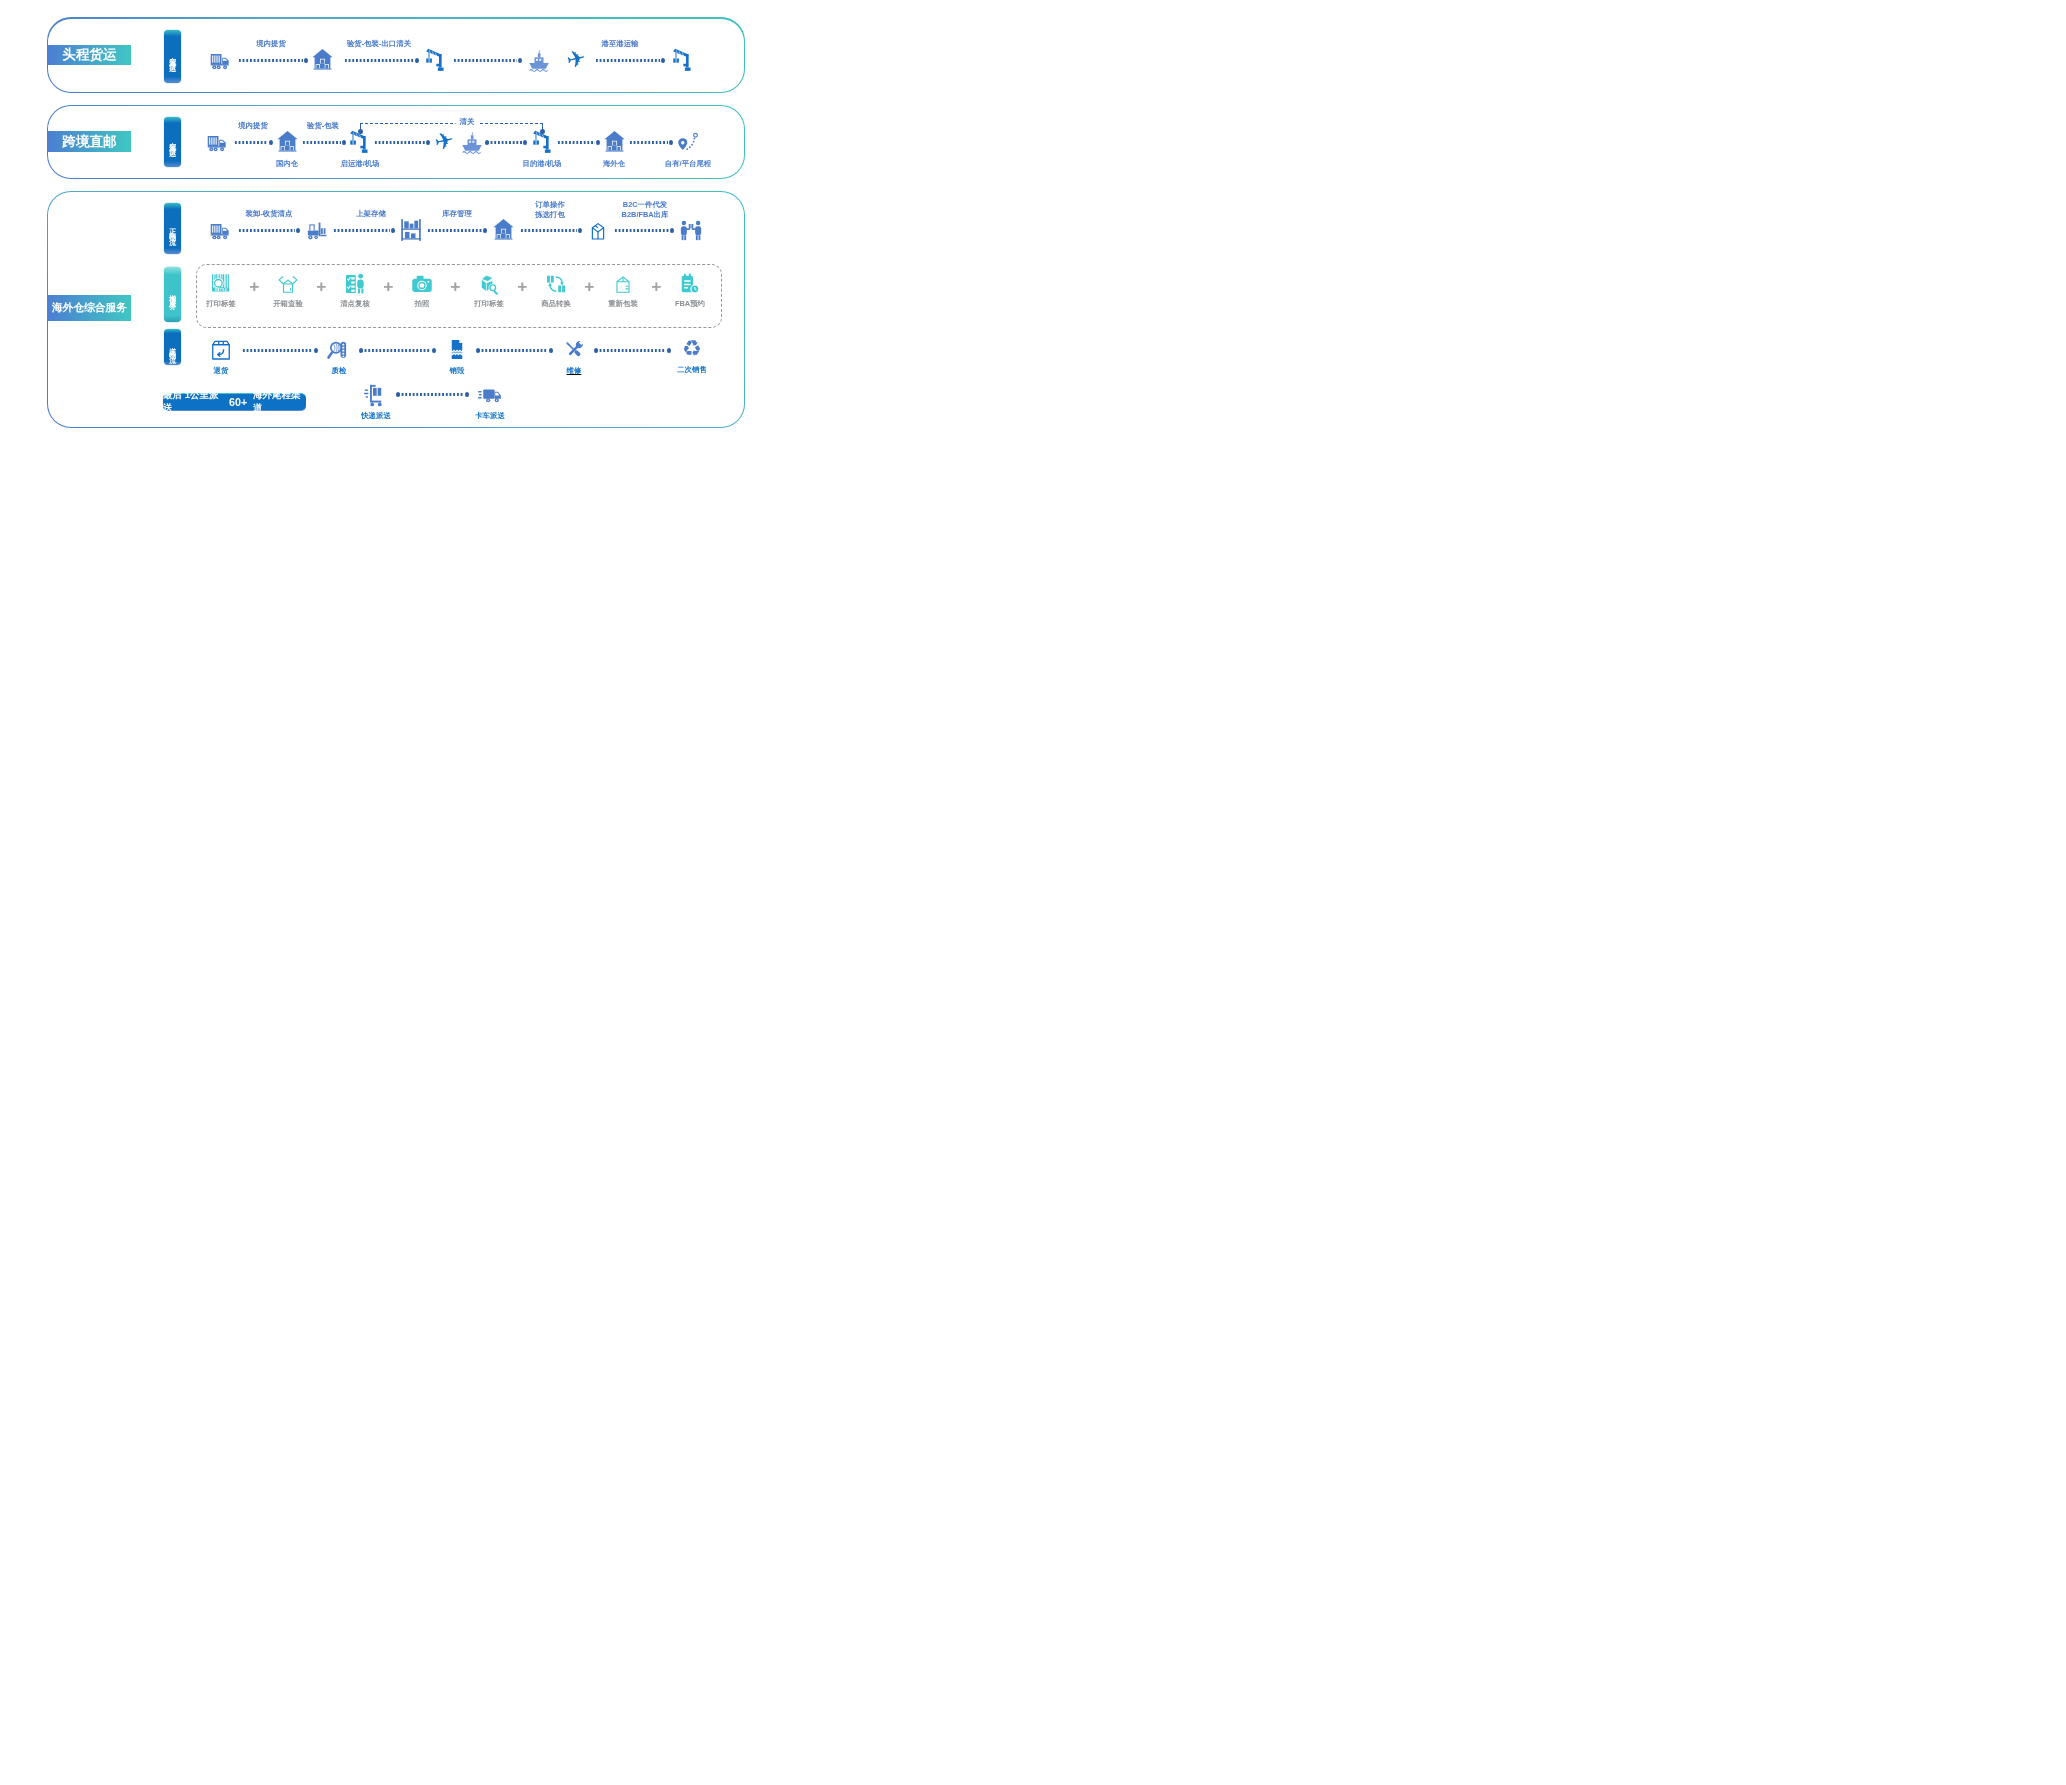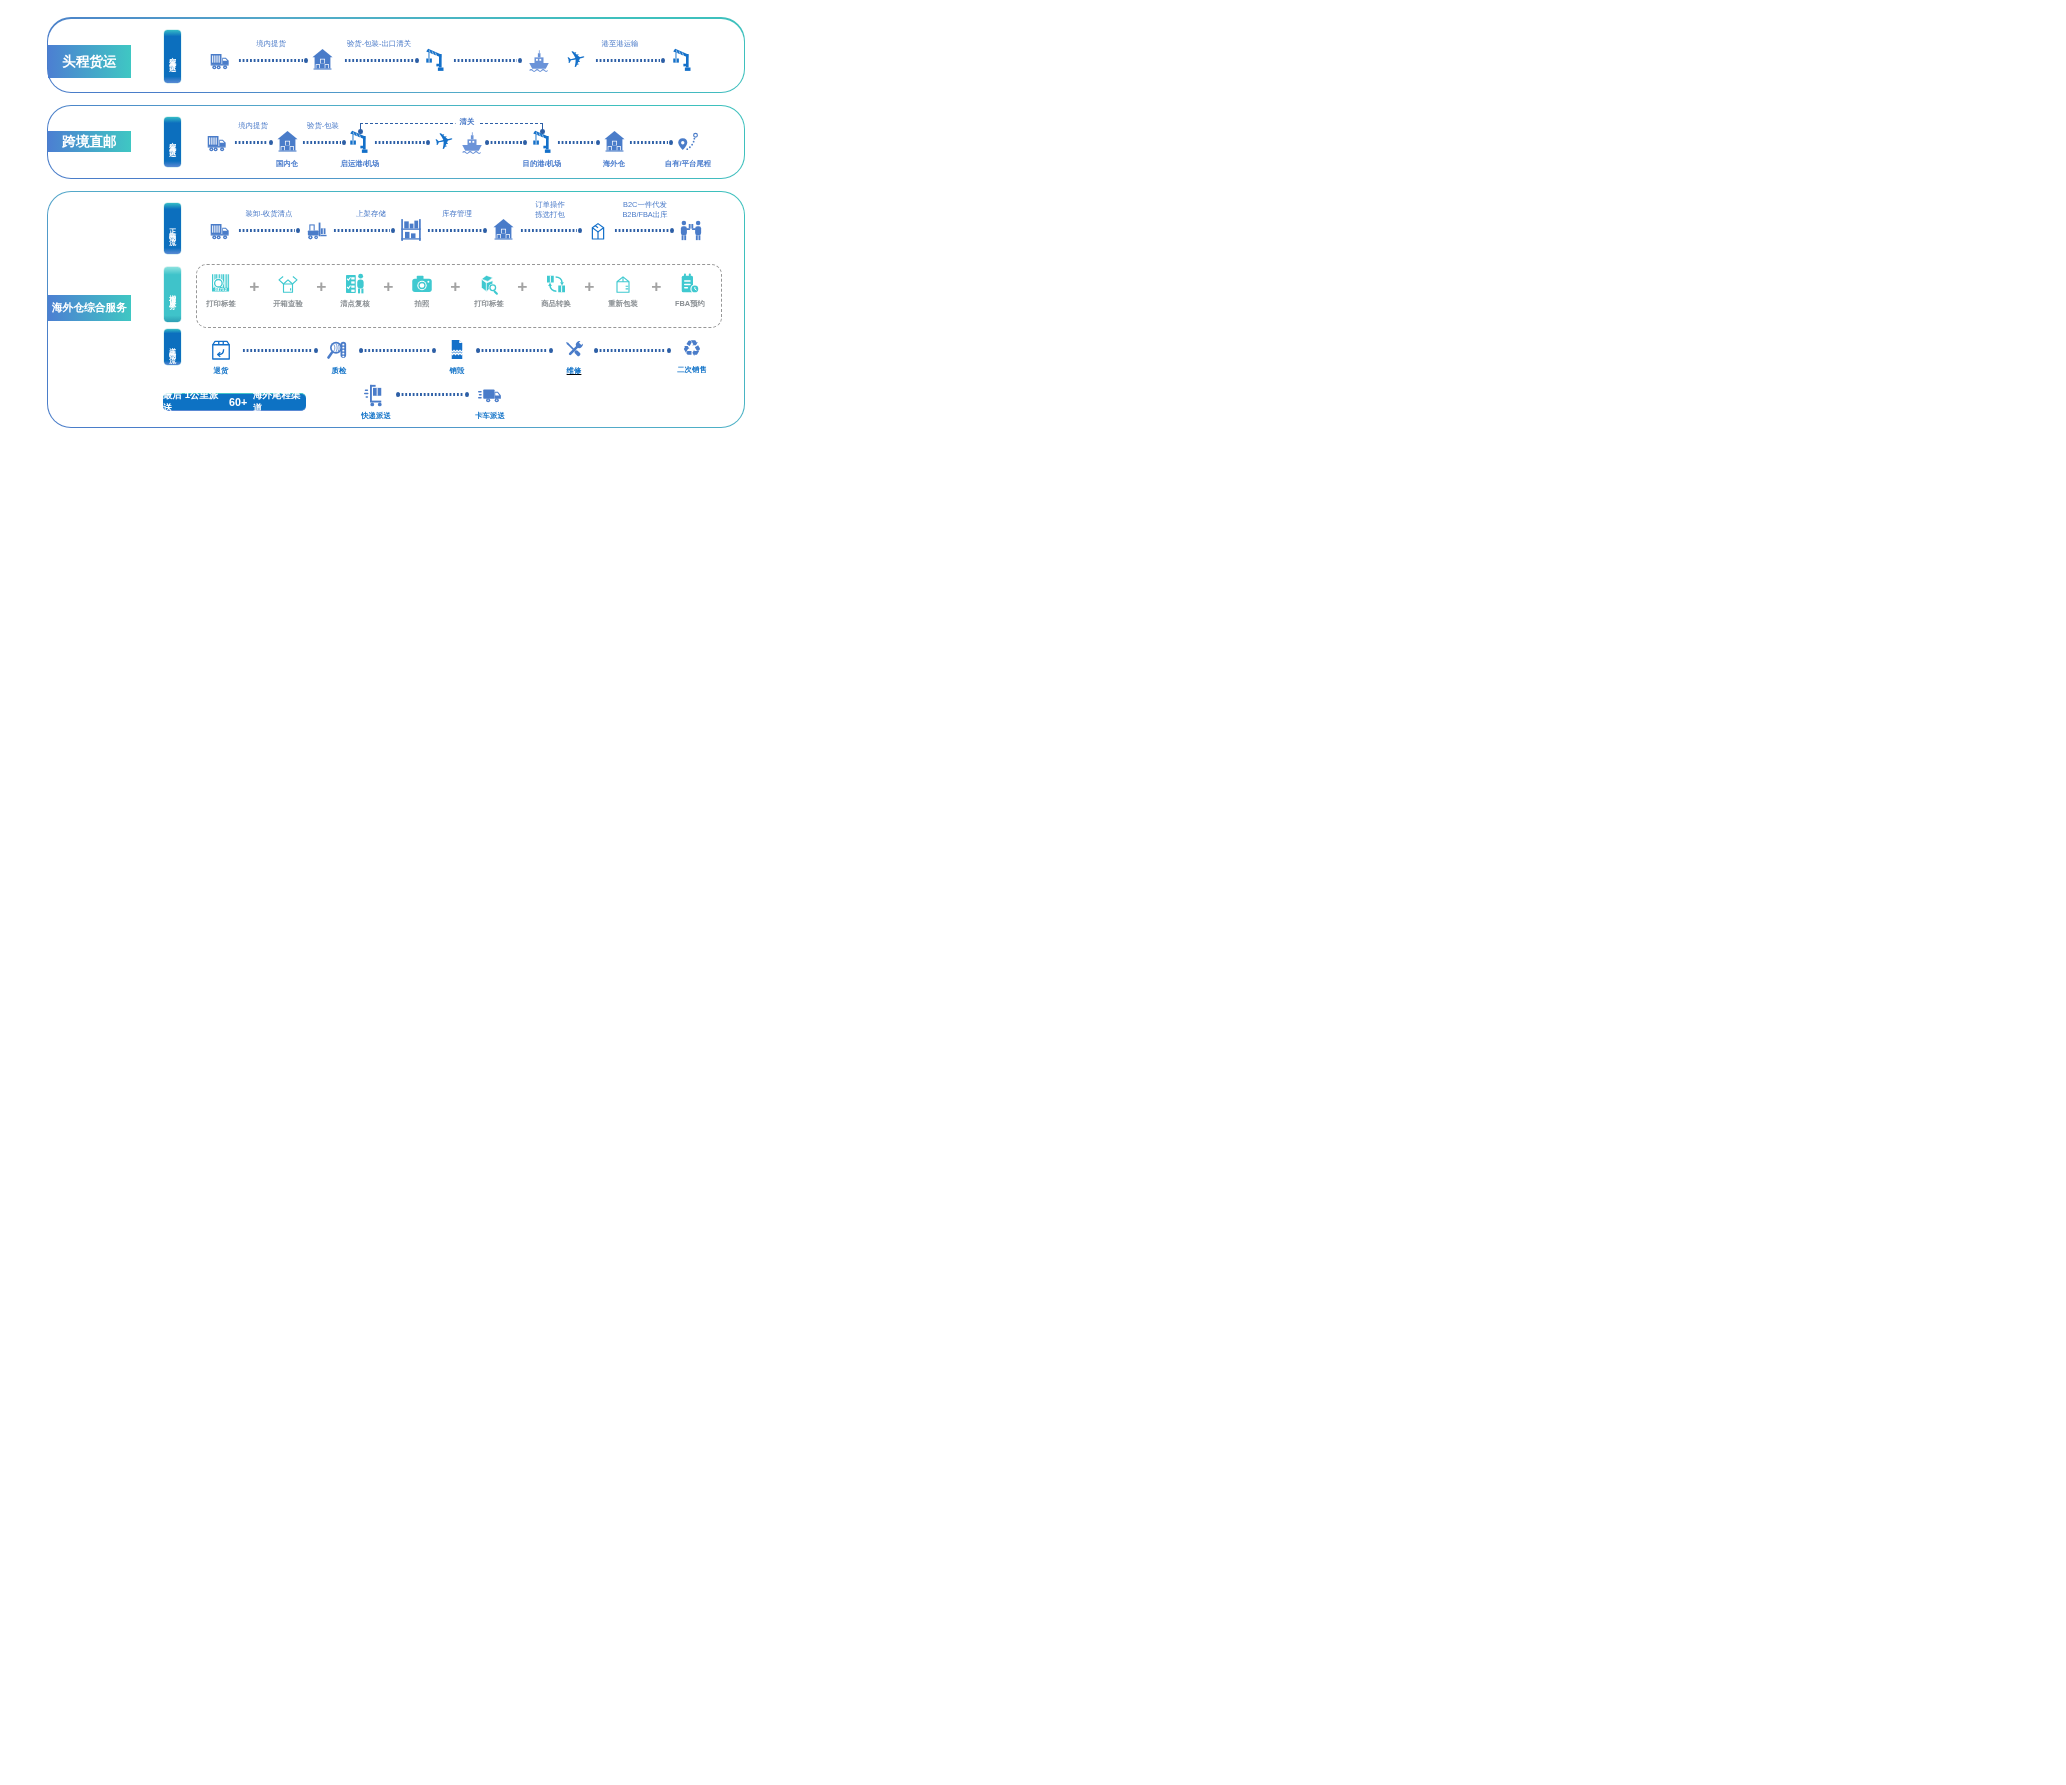--- a/index.html
+++ b/index.html
@@ -10,21 +10,21 @@
   .panel{position:absolute;left:47px;width:698px;border-radius:24px;
          background:linear-gradient(205deg,#3EC0BD 15%,#53A9C9 55%,#4A7DC9 85%);padding:1.2px;box-sizing:border-box;}
   .panel-inner{width:100%;height:100%;background:#fff;border-radius:23px;}
   .p1{top:17.4px;height:76px;}
   .p2{top:105px;height:74px;}
   .p3{top:191px;height:237px;}
 
   
   .hdr{position:absolute;left:48px;width:83px;display:flex;align-items:center;justify-content:center;
        background:linear-gradient(90deg,#4C7FD2 0%,#3FC7C3 100%);color:#fff;font-weight:bold;z-index:5;}
-  .h1{top:45px;height:33px;font-size:13.6px;}
+  .h1{top:45px;height:20px;font-size:13.6px;}
   .h2{top:131px;height:21px;font-size:13.6px;}
   .h3{top:295px;height:26px;font-size:10.7px;}
 
   
   .vtab{position:absolute;left:164px;width:16.5px;border-radius:3.7px;color:#fff;font-size:7px;font-weight:bold;
         display:flex;align-items:center;justify-content:center;z-index:5;
         writing-mode:vertical-lr;text-orientation:upright;letter-spacing:2.9px;
         background:linear-gradient(180deg,#35BCC6 0%,#0C6FBE 12%,#0C6FBE 88%,#5B8AD4 100%);
         box-shadow:0 0 0 0.4px rgba(63,191,188,.35);}
   .vtab.teal{background:linear-gradient(180deg,#8CE2DF 0%,#3FC3CA 14%,#3FC3CA 88%,#2E9FB5 100%);}
@@ -37,21 +37,21 @@
   
   .node{position:absolute;width:23px;height:23px;z-index:4;}
   .node svg{width:100%;height:100%;display:block;}
   .c-slate{color:#4A7CC9;}
   .c-vivid{color:#1470C9;}
   .c-light{color:#6B93D8;}
   .c-teal{color:#3FC9D0;}
   .glyph{position:absolute;z-index:4;text-align:center;font-family:"DejaVu Sans",sans-serif;line-height:1;}
 
   
-  .elabel{position:absolute;transform:translateX(-50%);white-space:nowrap;color:#4A7AC8;font-size:7.4px;font-weight:normal;z-index:4;}
+  .elabel{position:absolute;transform:translateX(-50%);white-space:nowrap;color:#4A7AC8;font-size:7.4px;font-weight:bold;z-index:4;}
   .elabel.two{text-align:center;line-height:9.5px;}
   .nlabel{position:absolute;transform:translateX(-50%);white-space:nowrap;color:#4E7FCE;font-size:7.4px;font-weight:bold;z-index:4;}
   .rlabel{color:#1273C8;font-size:7.4px;font-weight:bold;text-align:center;margin-top:4.1px;}
   .glabel{color:#8B9094;font-size:7.4px;font-weight:bold;text-align:center;margin-top:2.9px;}
 
   
   .dots{position:absolute;height:5px;z-index:3;}
   .dots::before{content:"";position:absolute;left:0;right:5px;top:1.2px;height:2.5px;
     background-image:radial-gradient(ellipse 0.9px 1.2px at 1.9px 1.2px,#2D5FA6 95%,rgba(45,95,166,0));
     background-size:3.7px 2.5px;background-repeat:repeat-x;}

